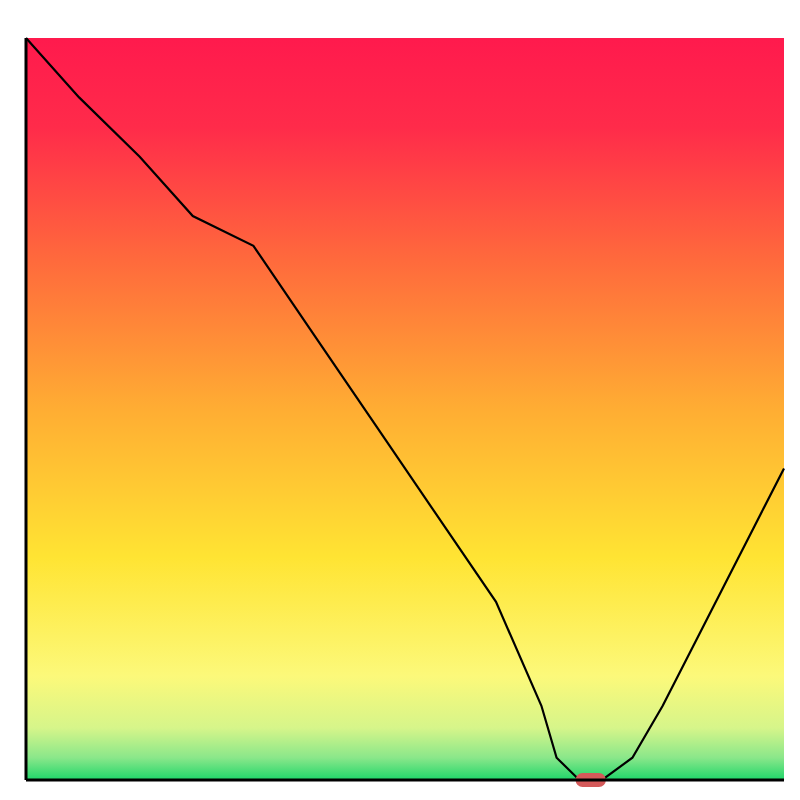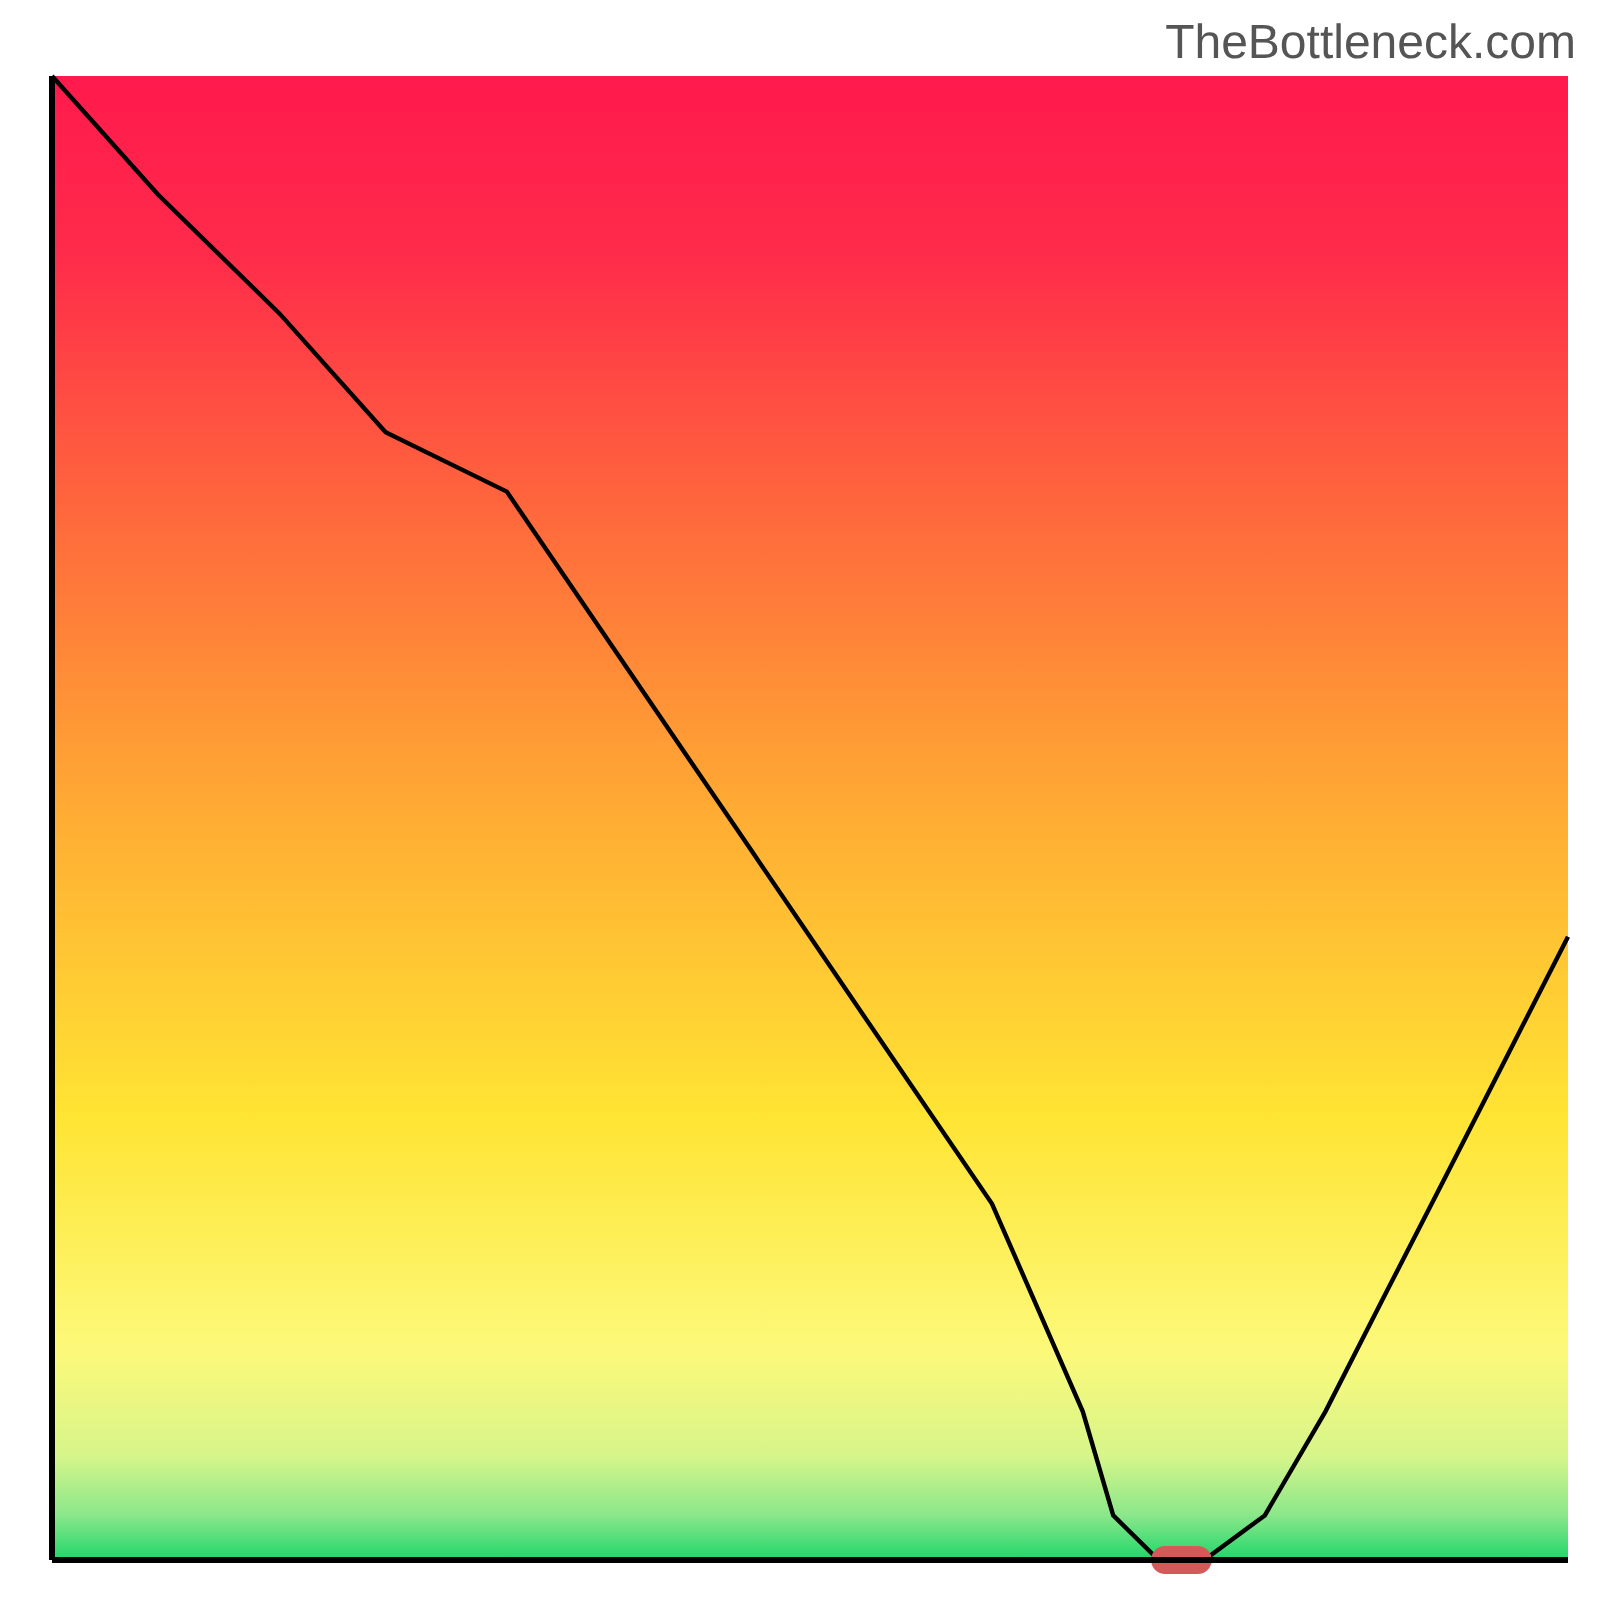--- a/index.html
+++ b/index.html
@@ -25,21 +25,20 @@
     font-family: Arial, sans-serif;
     z-index: 10;
   }
   svg {
     display: block;
   }
 </style>
 </head>
 <body>
 <div class="container">
-  <div class="watermark">TheBottleneck.com</div>
   <svg id="chart-svg" width="800" height="800">
     <defs>
       <linearGradient id="bg-grad" x1="0" y1="0" x2="0" y2="1">
       <stop offset="0%" stop-color="#ff1a4d"></stop>
           <stop offset="12%" stop-color="#ff2b4a"></stop>
           <stop offset="30%" stop-color="#ff6a3c"></stop>
           <stop offset="50%" stop-color="#ffad33"></stop>
           <stop offset="70%" stop-color="#ffe433"></stop>
           <stop offset="86%" stop-color="#fcf97a"></stop>
           <stop offset="93%" stop-color="#d6f58a"></stop>

